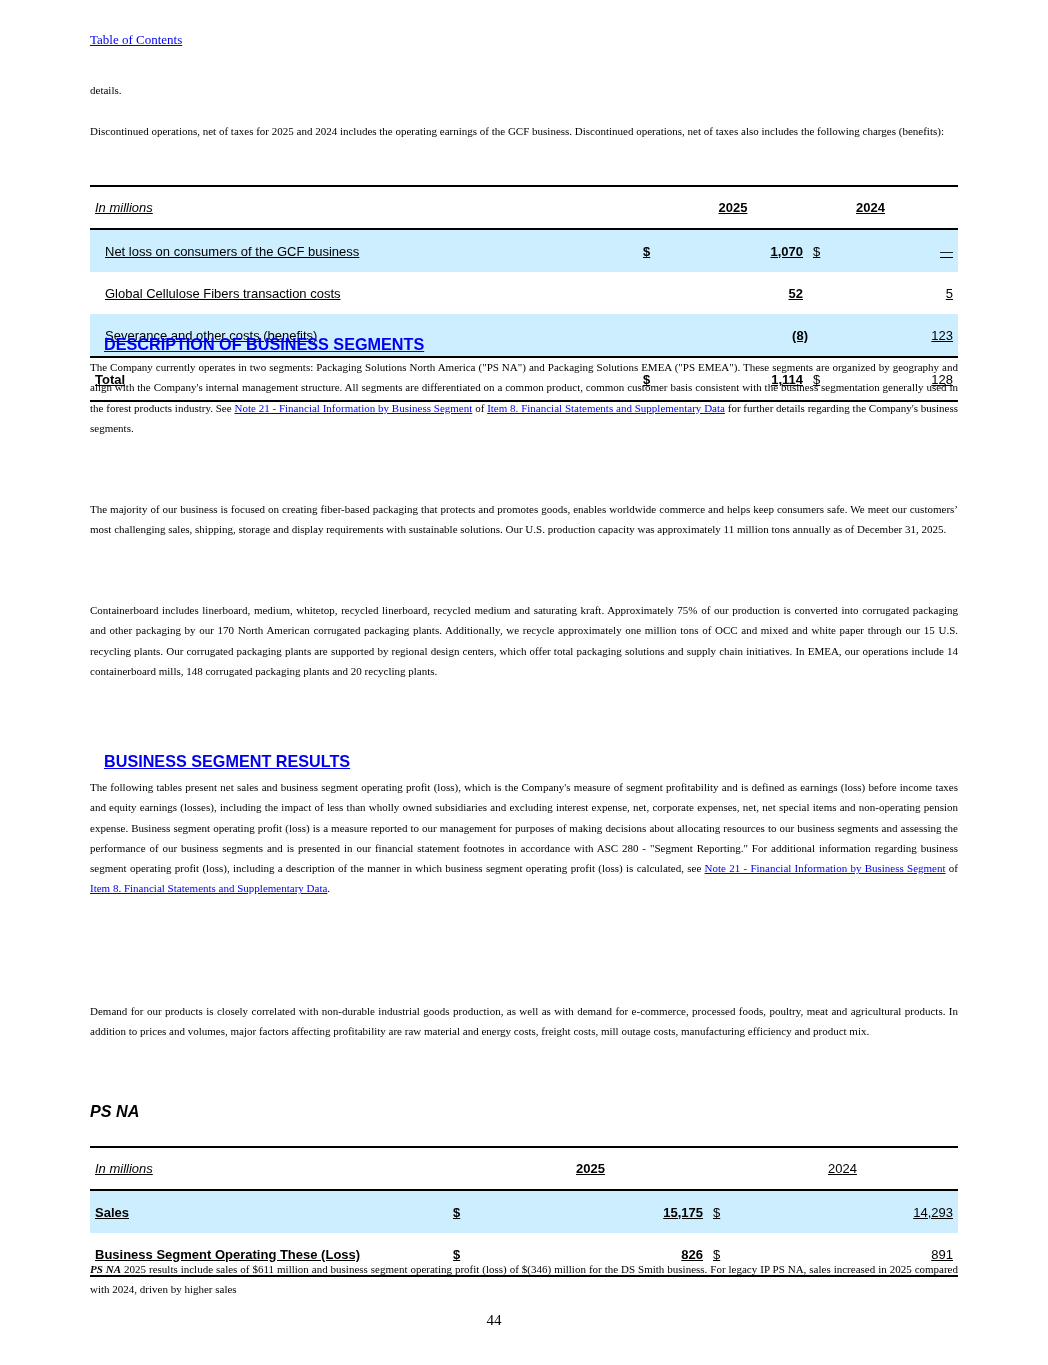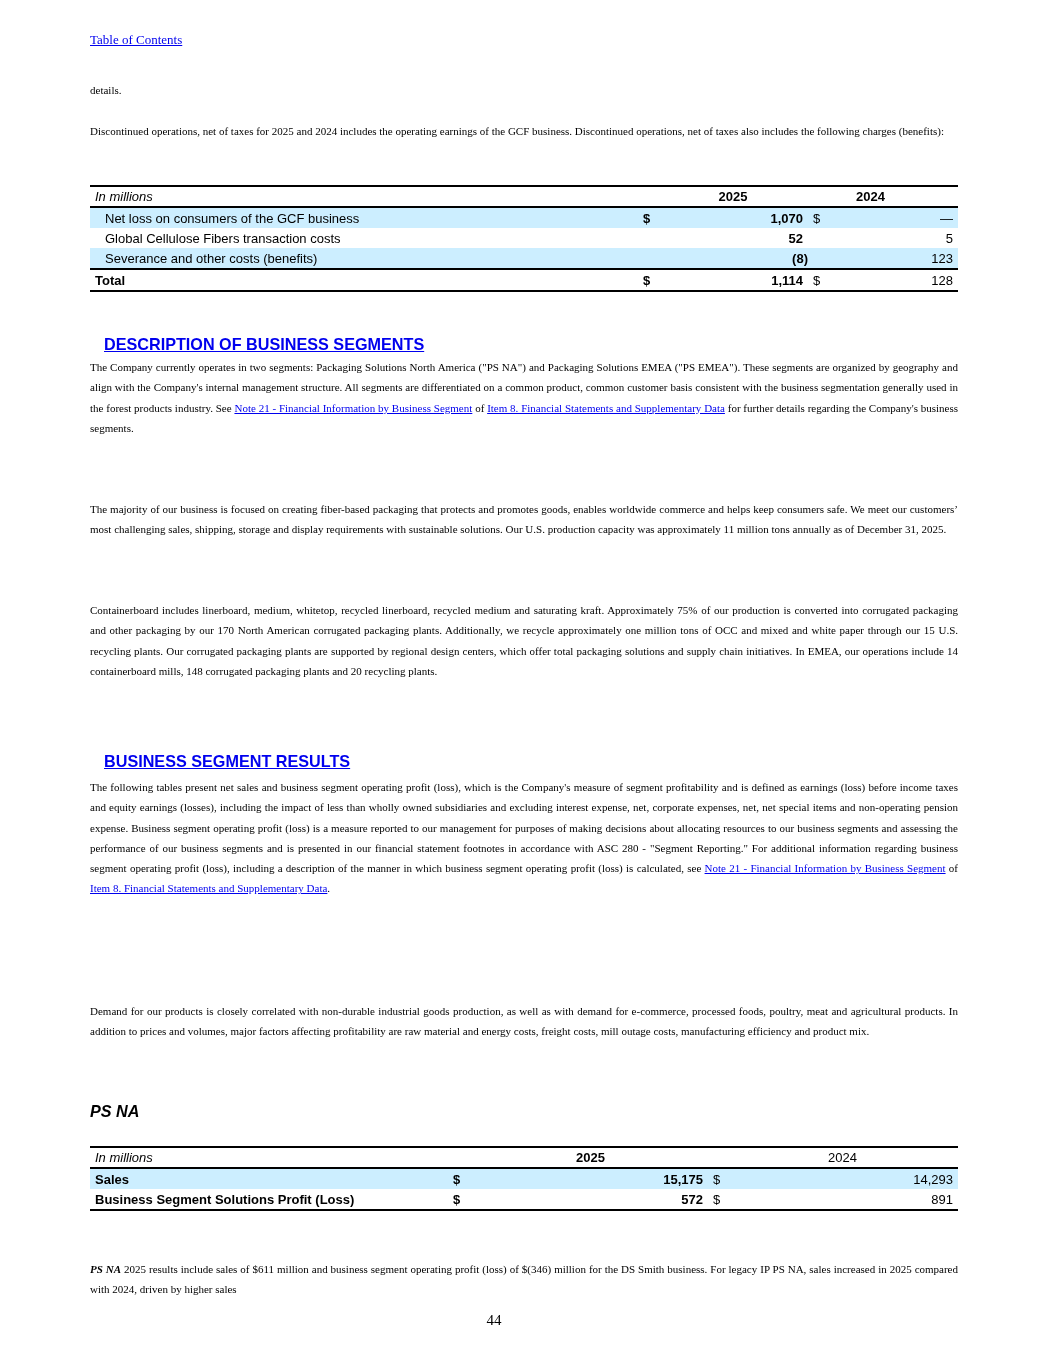--- a/index.html
+++ b/index.html
@@ -25,21 +25,21 @@
       text-decoration: underline; cursor: pointer; margin: 14px;
     }
     .subhead {
       position: absolute; left: 90px; font-size: 16.2px;
       font-weight: bold; font-style: italic; margin: 0;
     }
     table.fin {
       position: absolute; left: 90px; width: 868px;
       border-collapse: collapse; font-size: 13px;
     }
-    table.fin td { padding: 0 5px; height: 20px; vertical-align: middle; white-space: nowrap; }
+    table.fin td { padding: 11px 5px; height: 20px; vertical-align: middle; white-space: nowrap; text-decoration: underline; }
     table.fin tr.hdr td { border-top: 2px solid #000; border-bottom: 2px solid #000; height: 19px; }
     table.fin tr.shade td { background: #cceeff; }
     table.fin tr.tot td { border-top: 2px solid #000; border-bottom: 2px solid #000; font-weight: bold; margin-left: 32px; }
     table.fin tr.last td { border-bottom: 2px solid #000; }
     .it { font-style: italic; }
     .b { font-weight: bold; }
     .r { text-align: right; }
     .c { text-align: center; }
     .ind { padding-left: 15px !important; }
     .pnum {
@@ -136,23 +136,23 @@
     <td style="text-align:left;padding-left:100px;">2024</td>
   </tr>
   <tr class="shade">
     <td class="b">Sales</td>
     <td class="b">$</td>
     <td class="b r">15,175</td>
     <td>$</td>
     <td class="r">14,293</td>
   </tr>
   <tr class="last">
-    <td class="b">Business Segment Solutions Profit (Loss)</td>
+    <td class="b">Business Segment Operating These (Loss)</td>
     <td class="b">$</td>
-    <td class="b r">572</td>
+    <td class="b r">826</td>
     <td>$</td>
     <td class="r">891</td>
   </tr>
 </tbody>
   </table>
 
 <p class="para" style="top:1228px;margin-top:31px;"><b><i>PS NA</i></b><span> 2025 results include sales of $611 million and business segment operating profit (loss) of $(346) million for the DS Smith business. For legacy IP PS NA, sales increased in 2025 compared with 2024, driven by higher sales</span></p>
 
 <div class="pnum">44</div>
 

